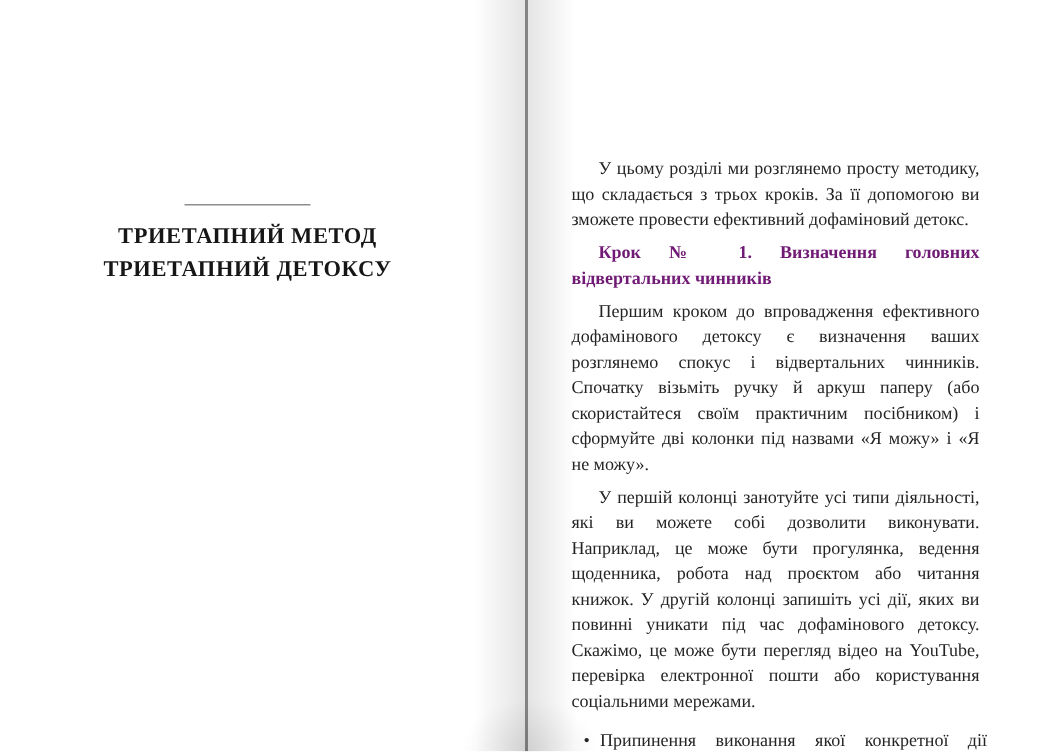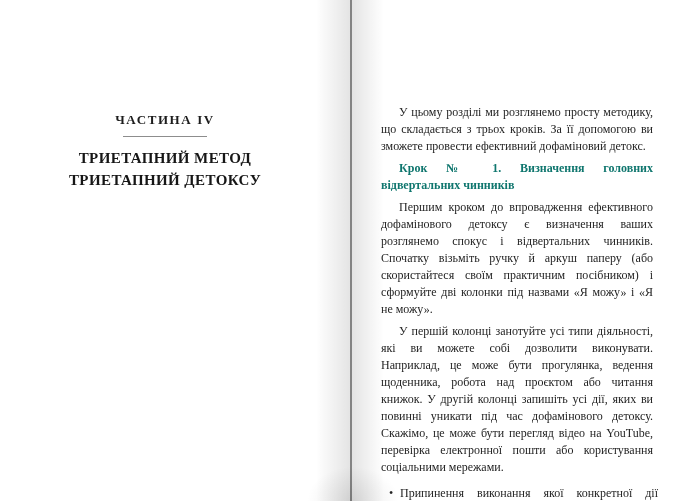--- a/index.html
+++ b/index.html
@@ -102,41 +102,40 @@
     color: #242424;
   }
   .text-block p {
     margin: 5px;
     text-indent: 18px;
   }
   .step-heading {
     margin: 13px 0 0 0;
     text-indent: 18px;
     font-weight: bold;
-    color: #0f766e;
+    color: #701a75;
   }
   .bullet-item {
     position: relative;
     margin-top: 9px;
     padding-left: 24px;
     text-align: justify;
   }
   .bullet-marker {
     position: absolute;
     left: 13px;
     top: 0;
   }
 </style>
 </head>
 <body>
 
 <div class="book-spread">
 
   <div class="left-page">
-    <div class="part-label">ЧАСТИНА IV</div>
     <div class="part-rule"></div>
     <div class="book-title">
       <div>ТРИЕТАПНИЙ МЕТОД</div>
       <div>ТРИЕТАПНИЙ ДЕТОКСУ</div>
     </div>
   </div>
 
   <div class="spine-shadow-left"></div>
   <div class="spine-line"></div>
   <div class="spine-shadow-right"></div>

